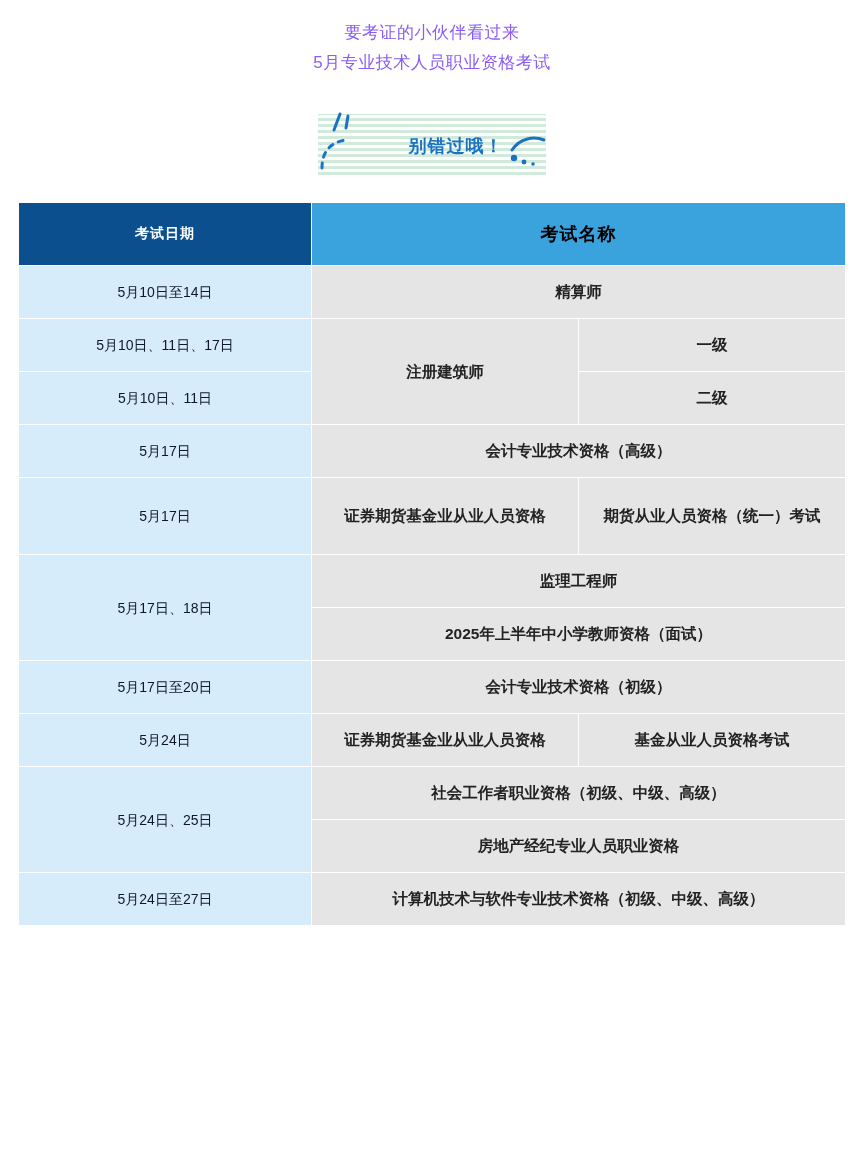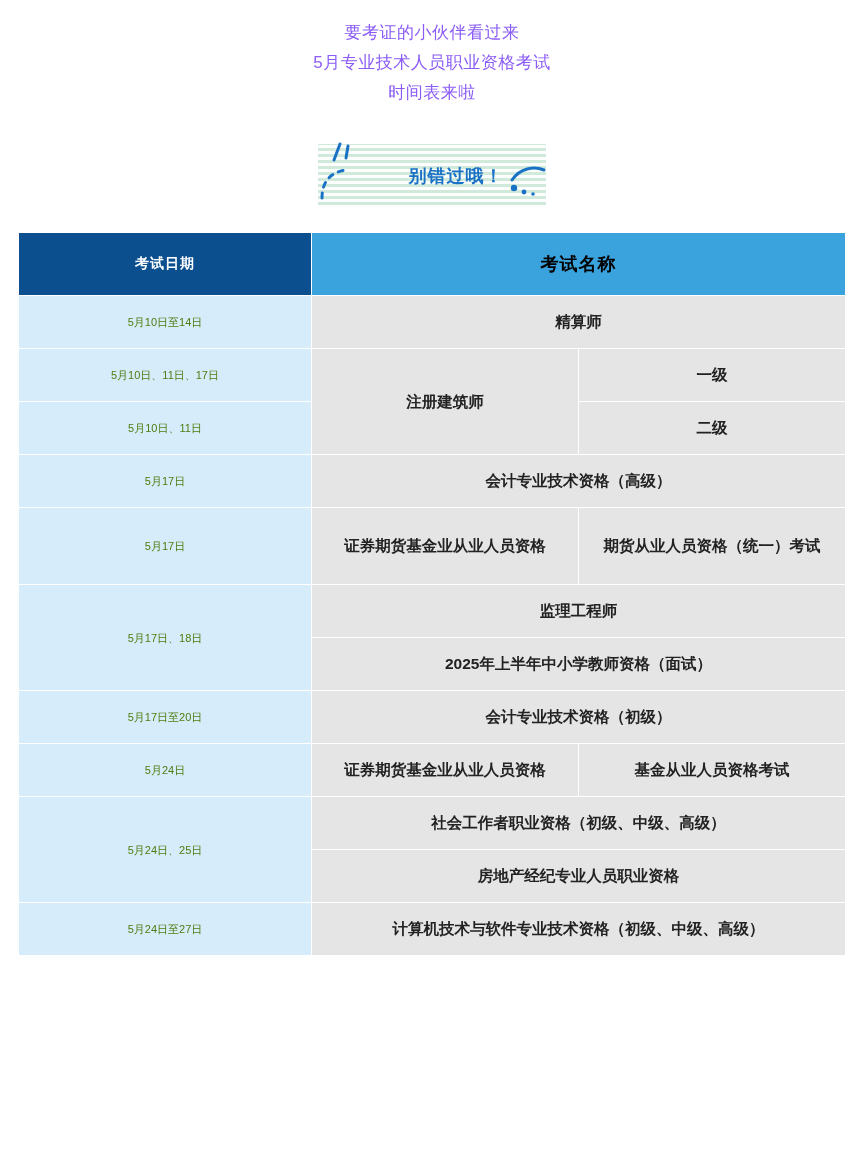--- a/index.html
+++ b/index.html
@@ -105,22 +105,22 @@
   }
   td {
     background: #e5e5e5;
     color: #222222;
     font-size: 15.5px;
     height: 52px;
     line-height: 24px;
   }
   td.date {
     background: #d7ecfa;
-    font-size: 11px;
-    color: #4d7c0f;
+    font-size: 14px;
+    color: #0f172a;
   }
   td.name-bold {
     font-weight: bold;
     font-size: 15.5px;
   }
   td.sub {
     font-weight: bold;
     width: 238px;
     padding: 6px 14px;
   }
@@ -137,21 +137,20 @@
   }
 </style>
 </head>
 <body>
 
 <div class="page">
 
   <div class="intro">
     <div>要考证的小伙伴看过来</div>
     <div>5月专业技术人员职业资格考试</div>
-    <div>时间表来啦</div>
   </div>
 
   <div class="banner-wrap">
     <div class="banner">
       <div class="banner-bg"></div>
       <svg class="deco deco-left" width="62" height="70" viewBox="0 0 62 70">
         <path d="M28 6 L22 22" stroke="#1a72c4" stroke-width="3" stroke-linecap="round" fill="none"></path>
         <path d="M36 8 L34 20" stroke="#1a72c4" stroke-width="3" stroke-linecap="round" fill="none"></path>
         <path d="M10 60 C 10 42, 20 34, 34 32" stroke="#1a72c4" stroke-width="3" stroke-linecap="round" stroke-dasharray="5 6" fill="none"></path>
       </svg>

